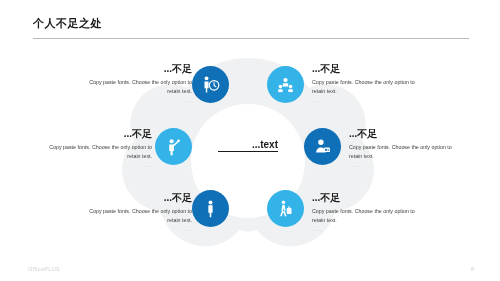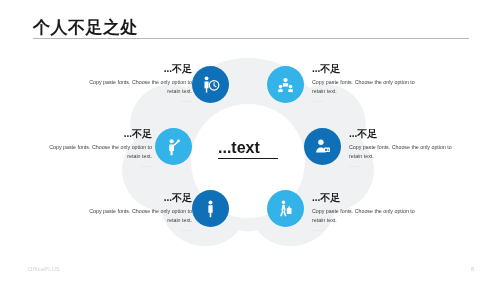--- a/index.html
+++ b/index.html
@@ -14,21 +14,21 @@
     overflow: hidden;
     font-family: "Liberation Sans", "DejaVu Sans", sans-serif;
     color: #262626;
   }
 
   
   .slide-title {
     position: absolute;
     left: 33px;
     top: 16px;
-    font-size: 17px;
+    font-size: 11px;
     font-weight: bold;
     letter-spacing: 0.5px;
     color: #1a1a1a;
     white-space: nowrap;
   }
   .title-rule {
     position: absolute;
     left: 33px;
     top: 38px;
     width: 436px;
@@ -46,22 +46,22 @@
     pointer-events: none;
   }
   .gear-wrap svg { display: block; width: 100%; height: 100%; }
 
   
   .center-label {
     position: absolute;
     left: 218px;
     top: 139px;
     width: 60px;
-    text-align: left;
-    font-size: 16px;
+    text-align: right;
+    font-size: 10px;
     font-weight: bold;
     color: #1a1a1a;
     border-bottom: 1.4px solid #1a1a1a;
     padding-bottom: 1px;
   }
 
   
   .node-circle {
     position: absolute;
     width: 37px;

